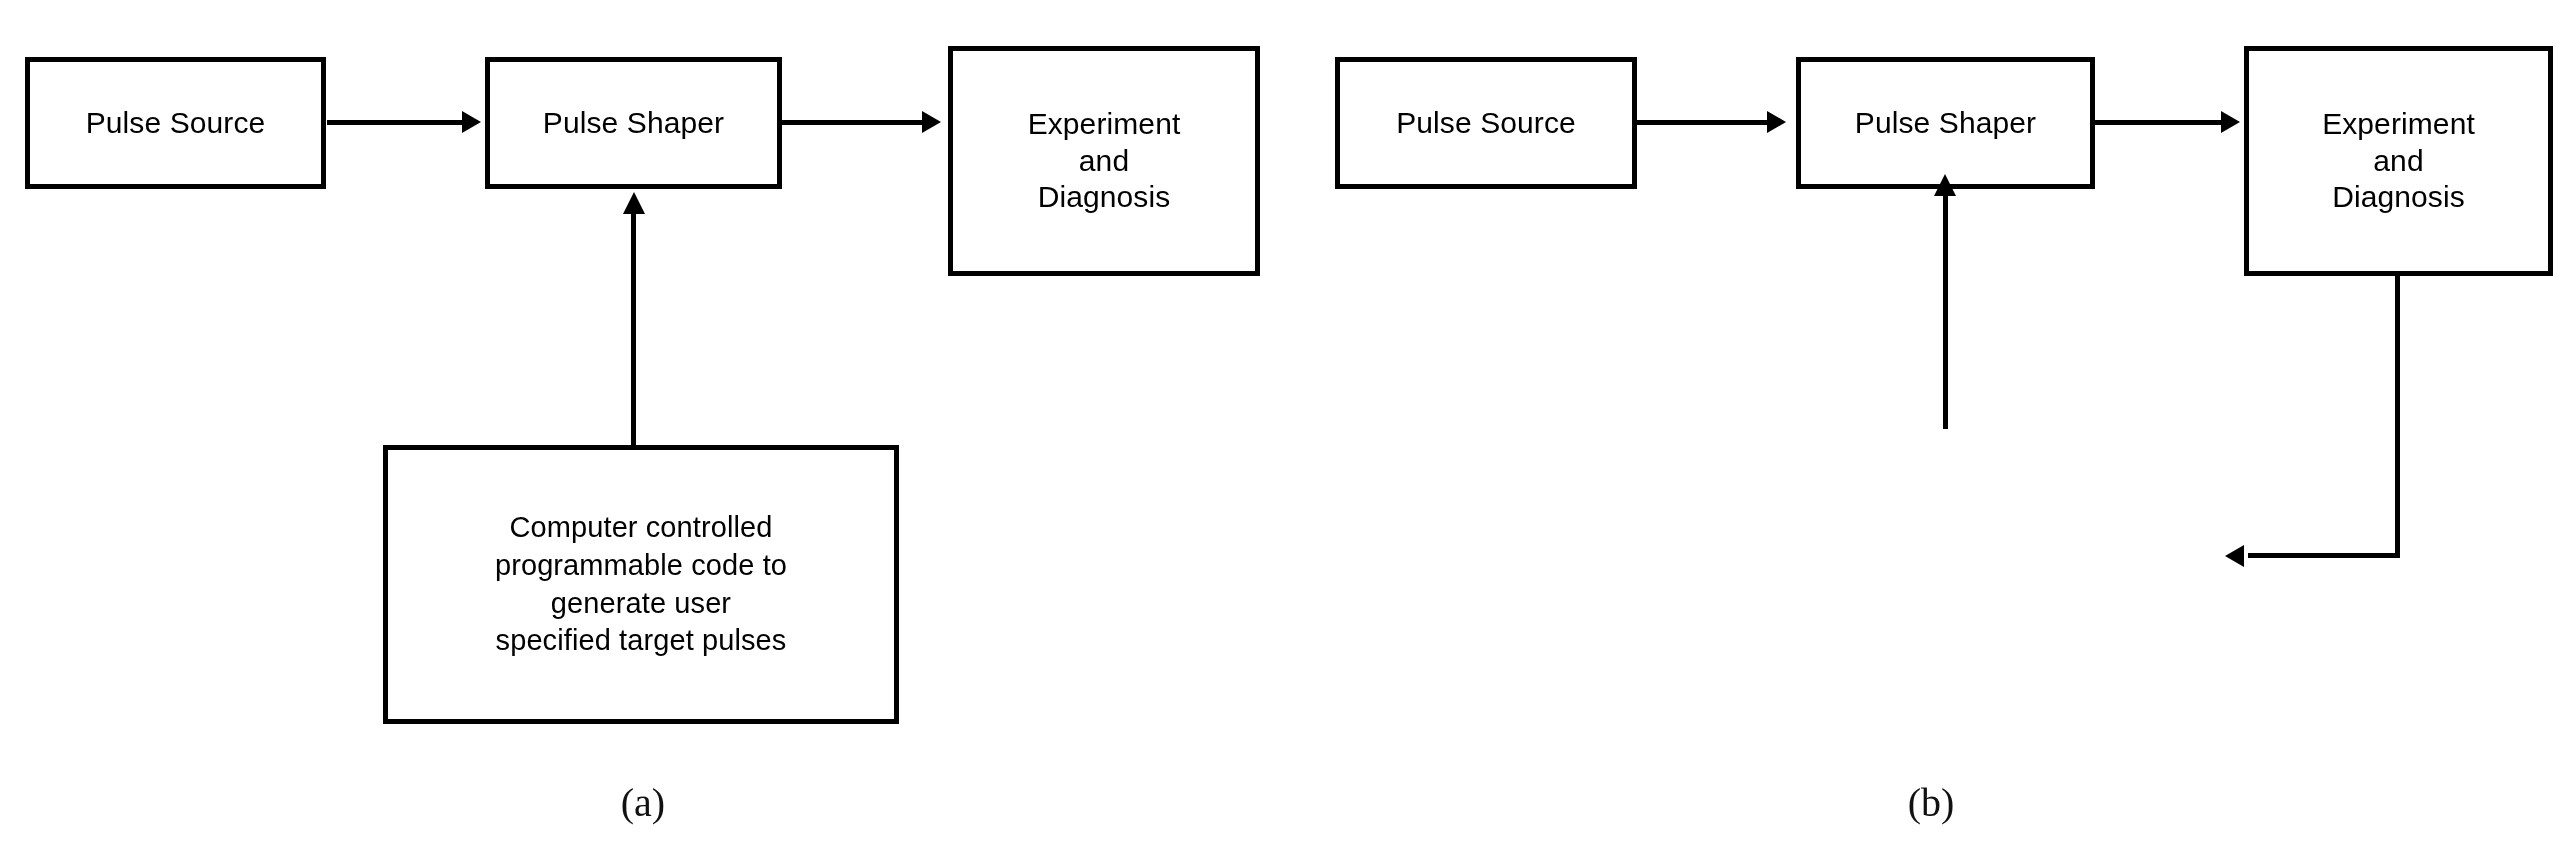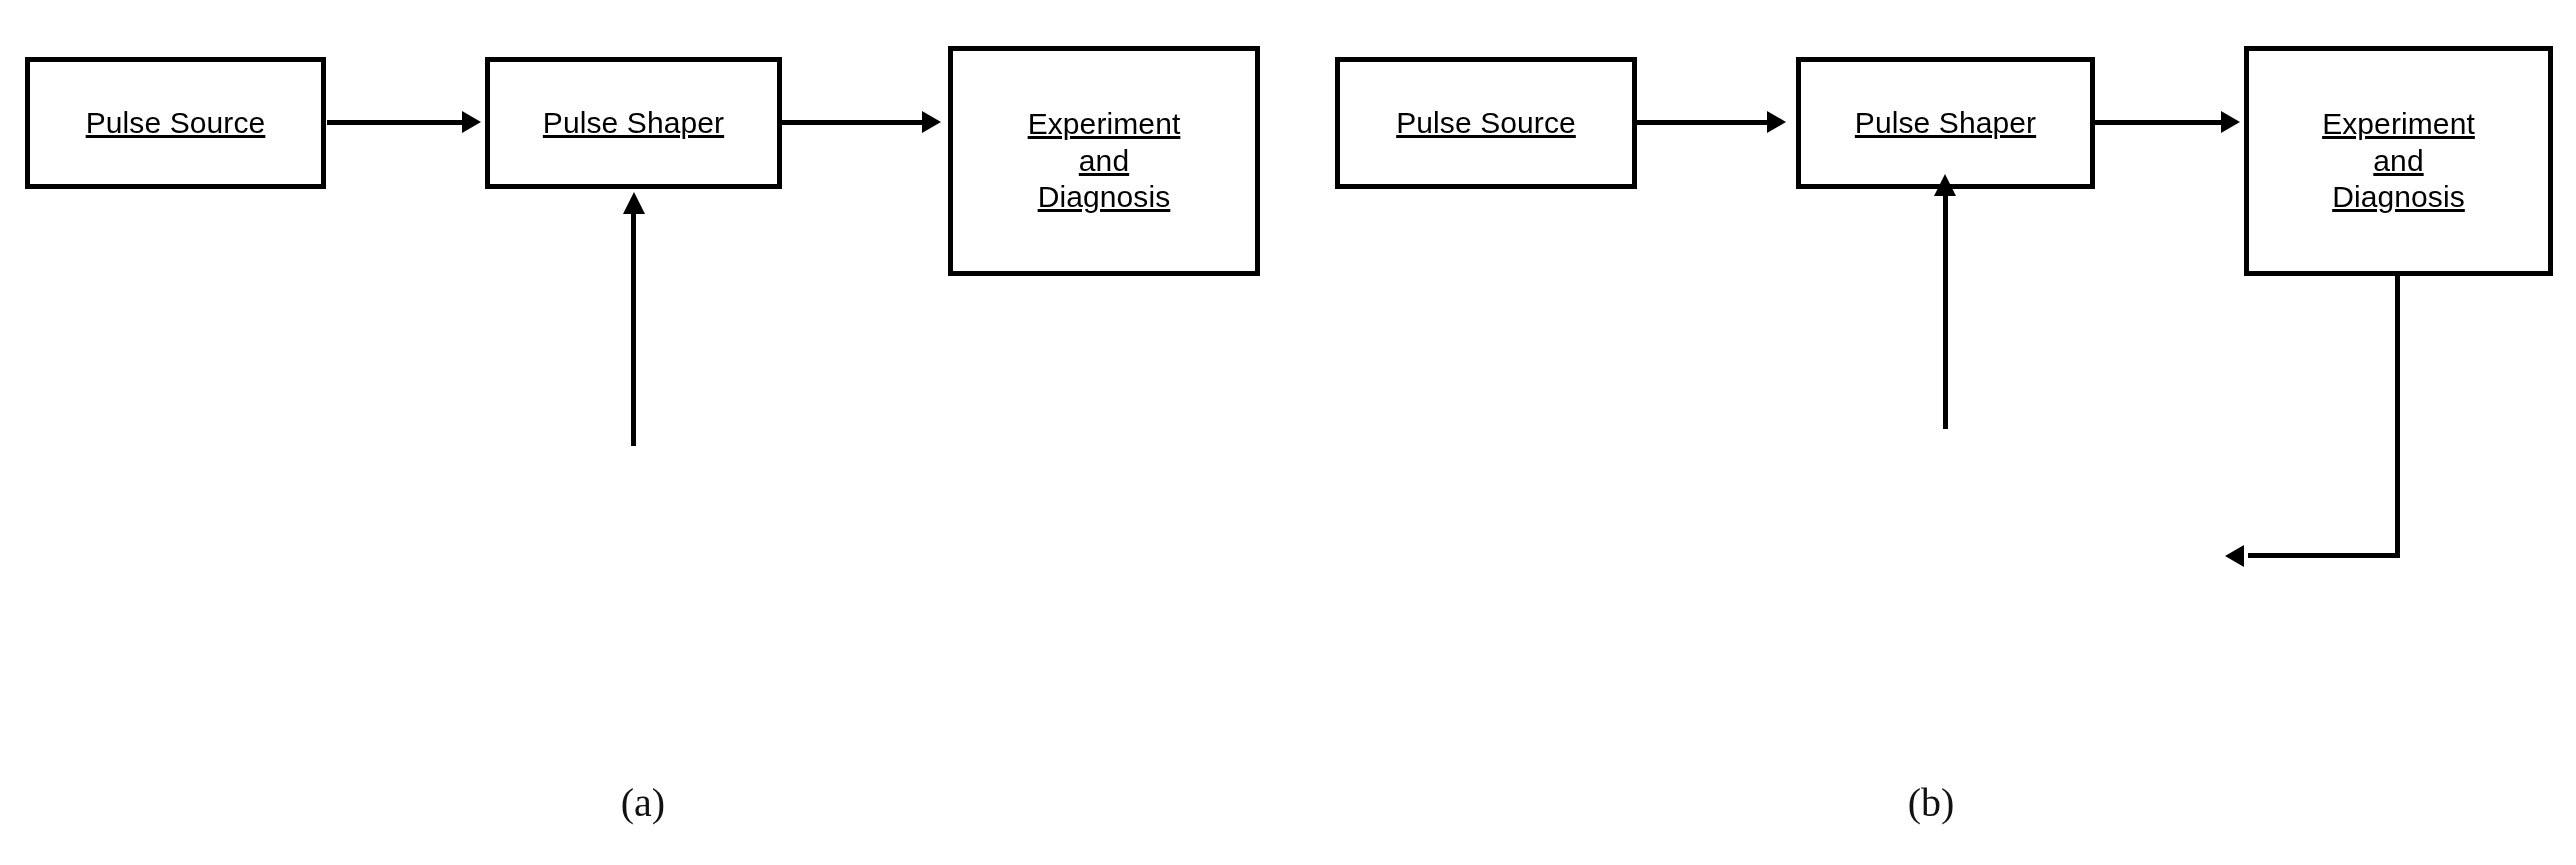--- a/index.html
+++ b/index.html
@@ -28,21 +28,20 @@
   .box {
     position: absolute;
     box-sizing: border-box;
     background: #ffffff;
     border: 5.8px solid #000000;
     display: flex;
     align-items: center;
     justify-content: center;
     text-align: center;
     color: #000000;
-    text-decoration: underline;
   }
   
   .box::after {
     content: "";
     position: absolute;
     left: 2.6px;
     top: 2.6px;
     right: -3.9px;
     bottom: -3.9px;
     border-right: 3.9px solid #000000;
@@ -127,20 +126,26 @@
 
     <div class="box" style="left:948px; top:46px; width:312px; height:230px;">
       <div class="box-label">Experiment
 and
 Diagnosis</div>
     </div>
 
     <div class="vline" style="left:631px; top:212px; height:234px;"></div>
     <div class="arrow-up" style="left:623px; top:192px;"></div>
 
+    <div class="box" style="left:383px; top:445px; width:516px; height:279px;">
+      <div class="box-label small">Computer controlled
+programmable code to
+generate user
+specified target pulses</div>
+    </div>
 
     <div class="caption" style="left:578px; top:779px;">(a)</div>
   </div>
 
   <div class="panel" id="panel-b">
 
     <div class="box" style="left:47px; top:57px; width:302px; height:132px;">
       <div class="box-label">Pulse Source</div>
     </div>
 

